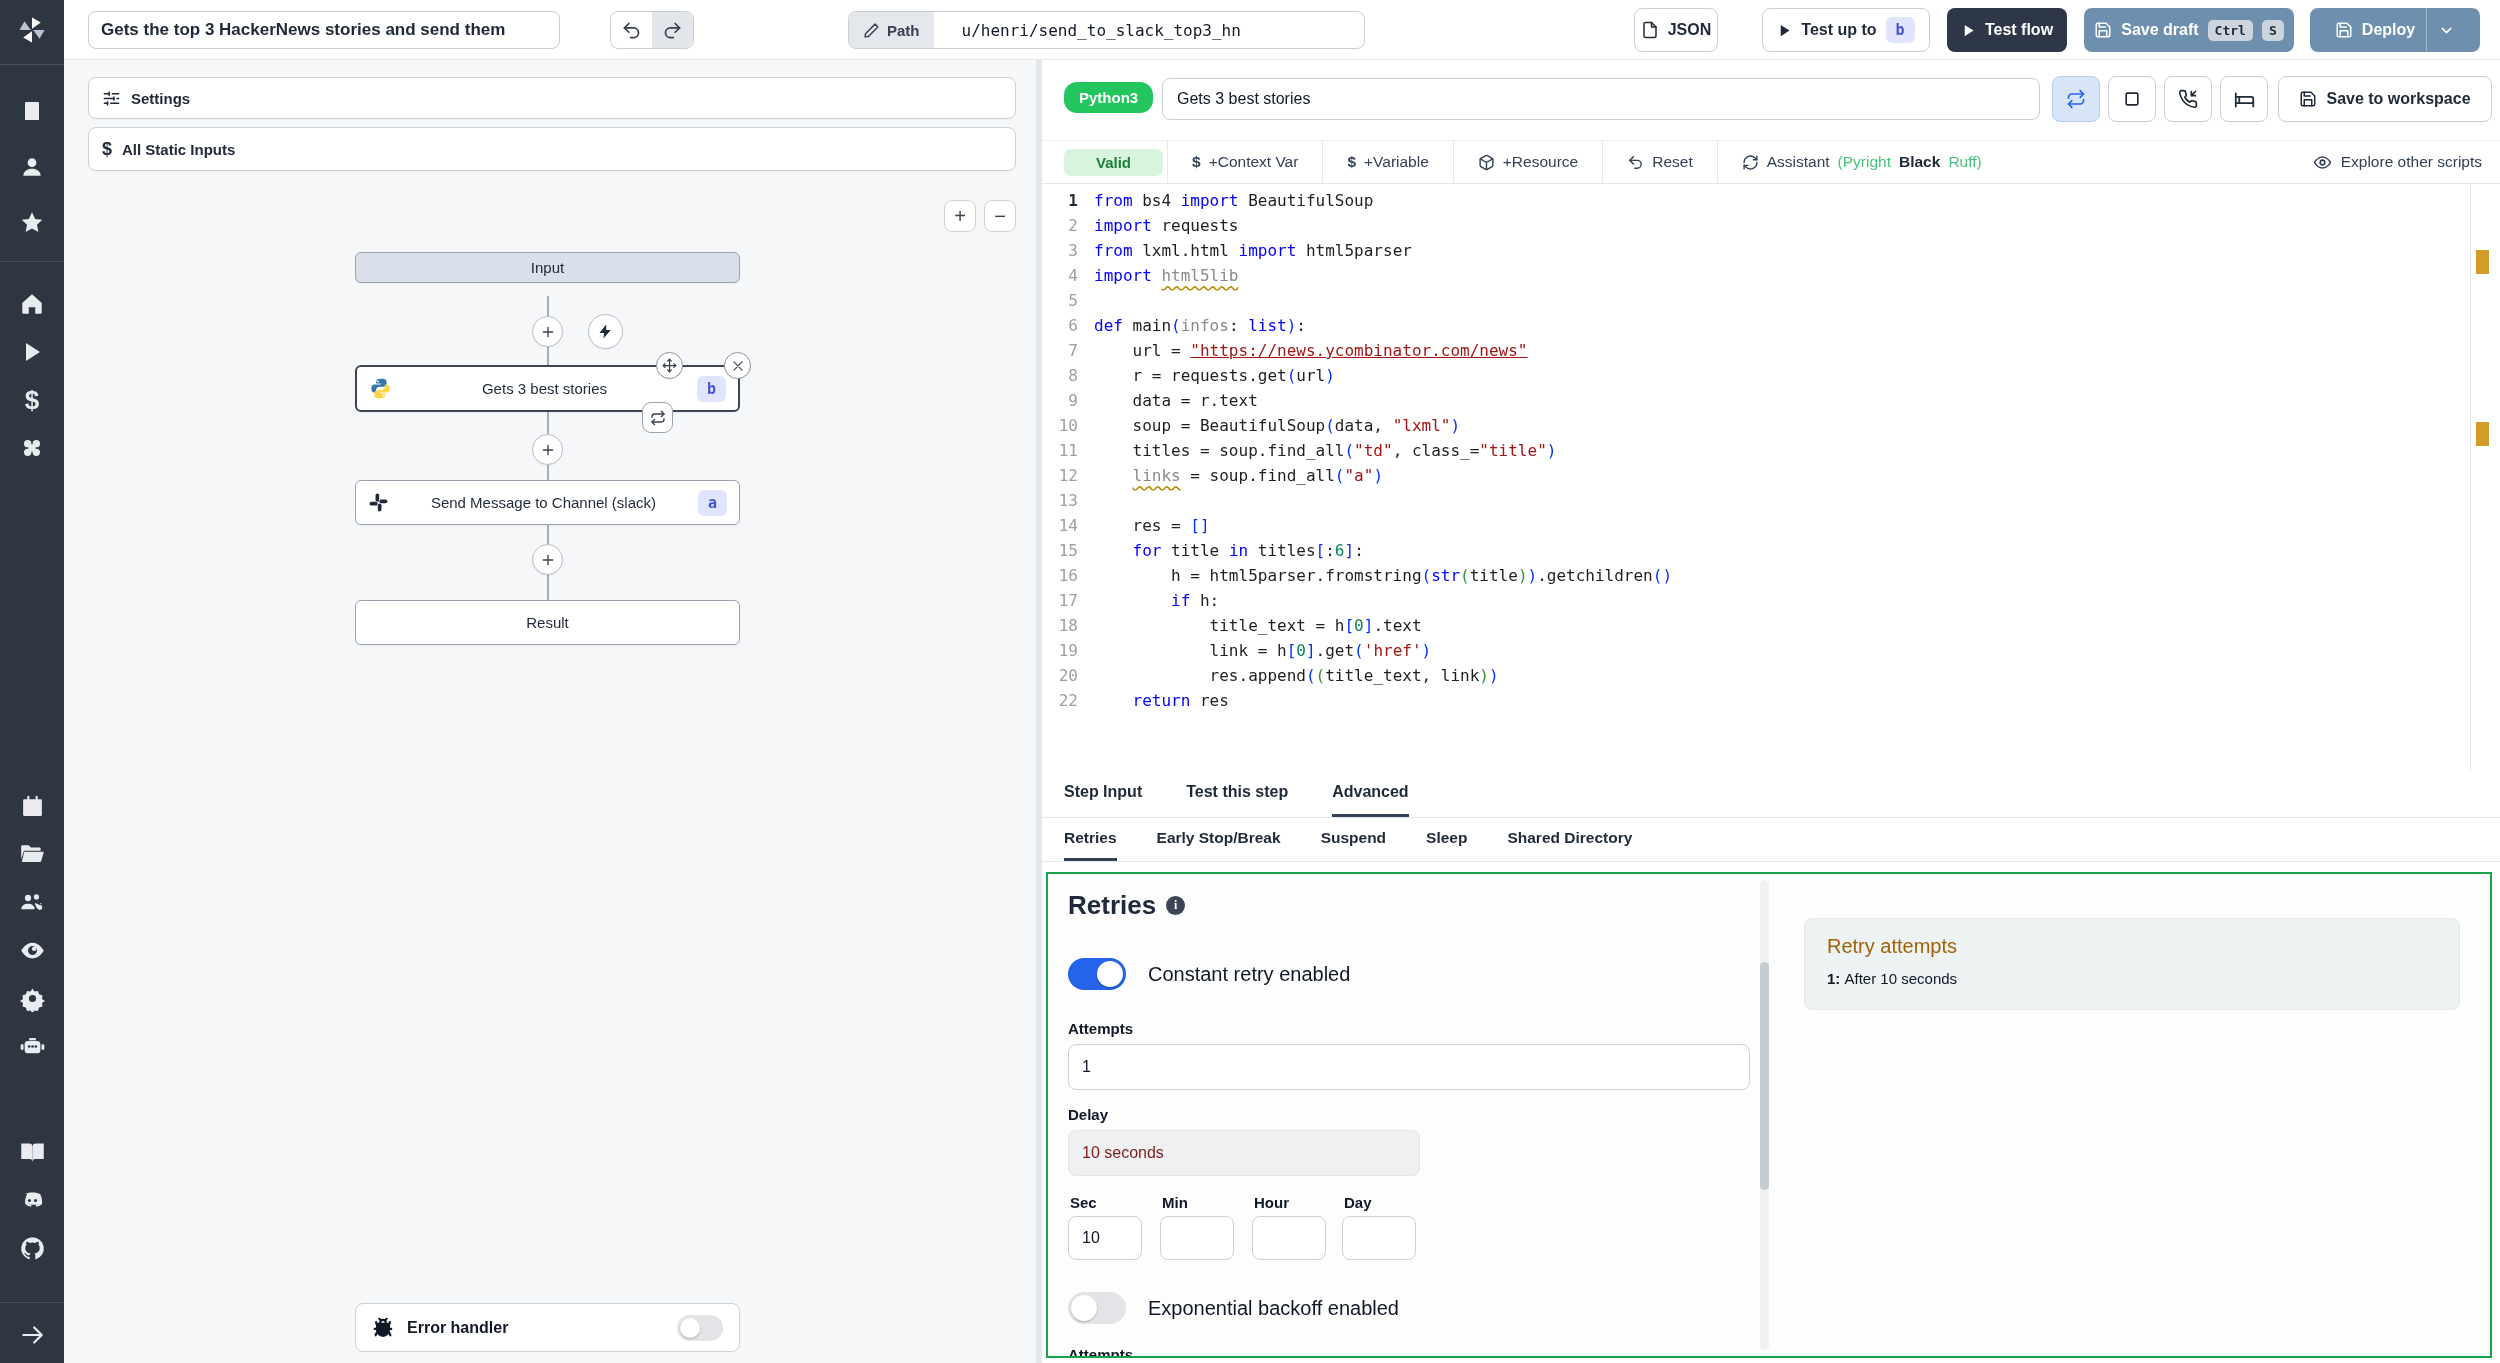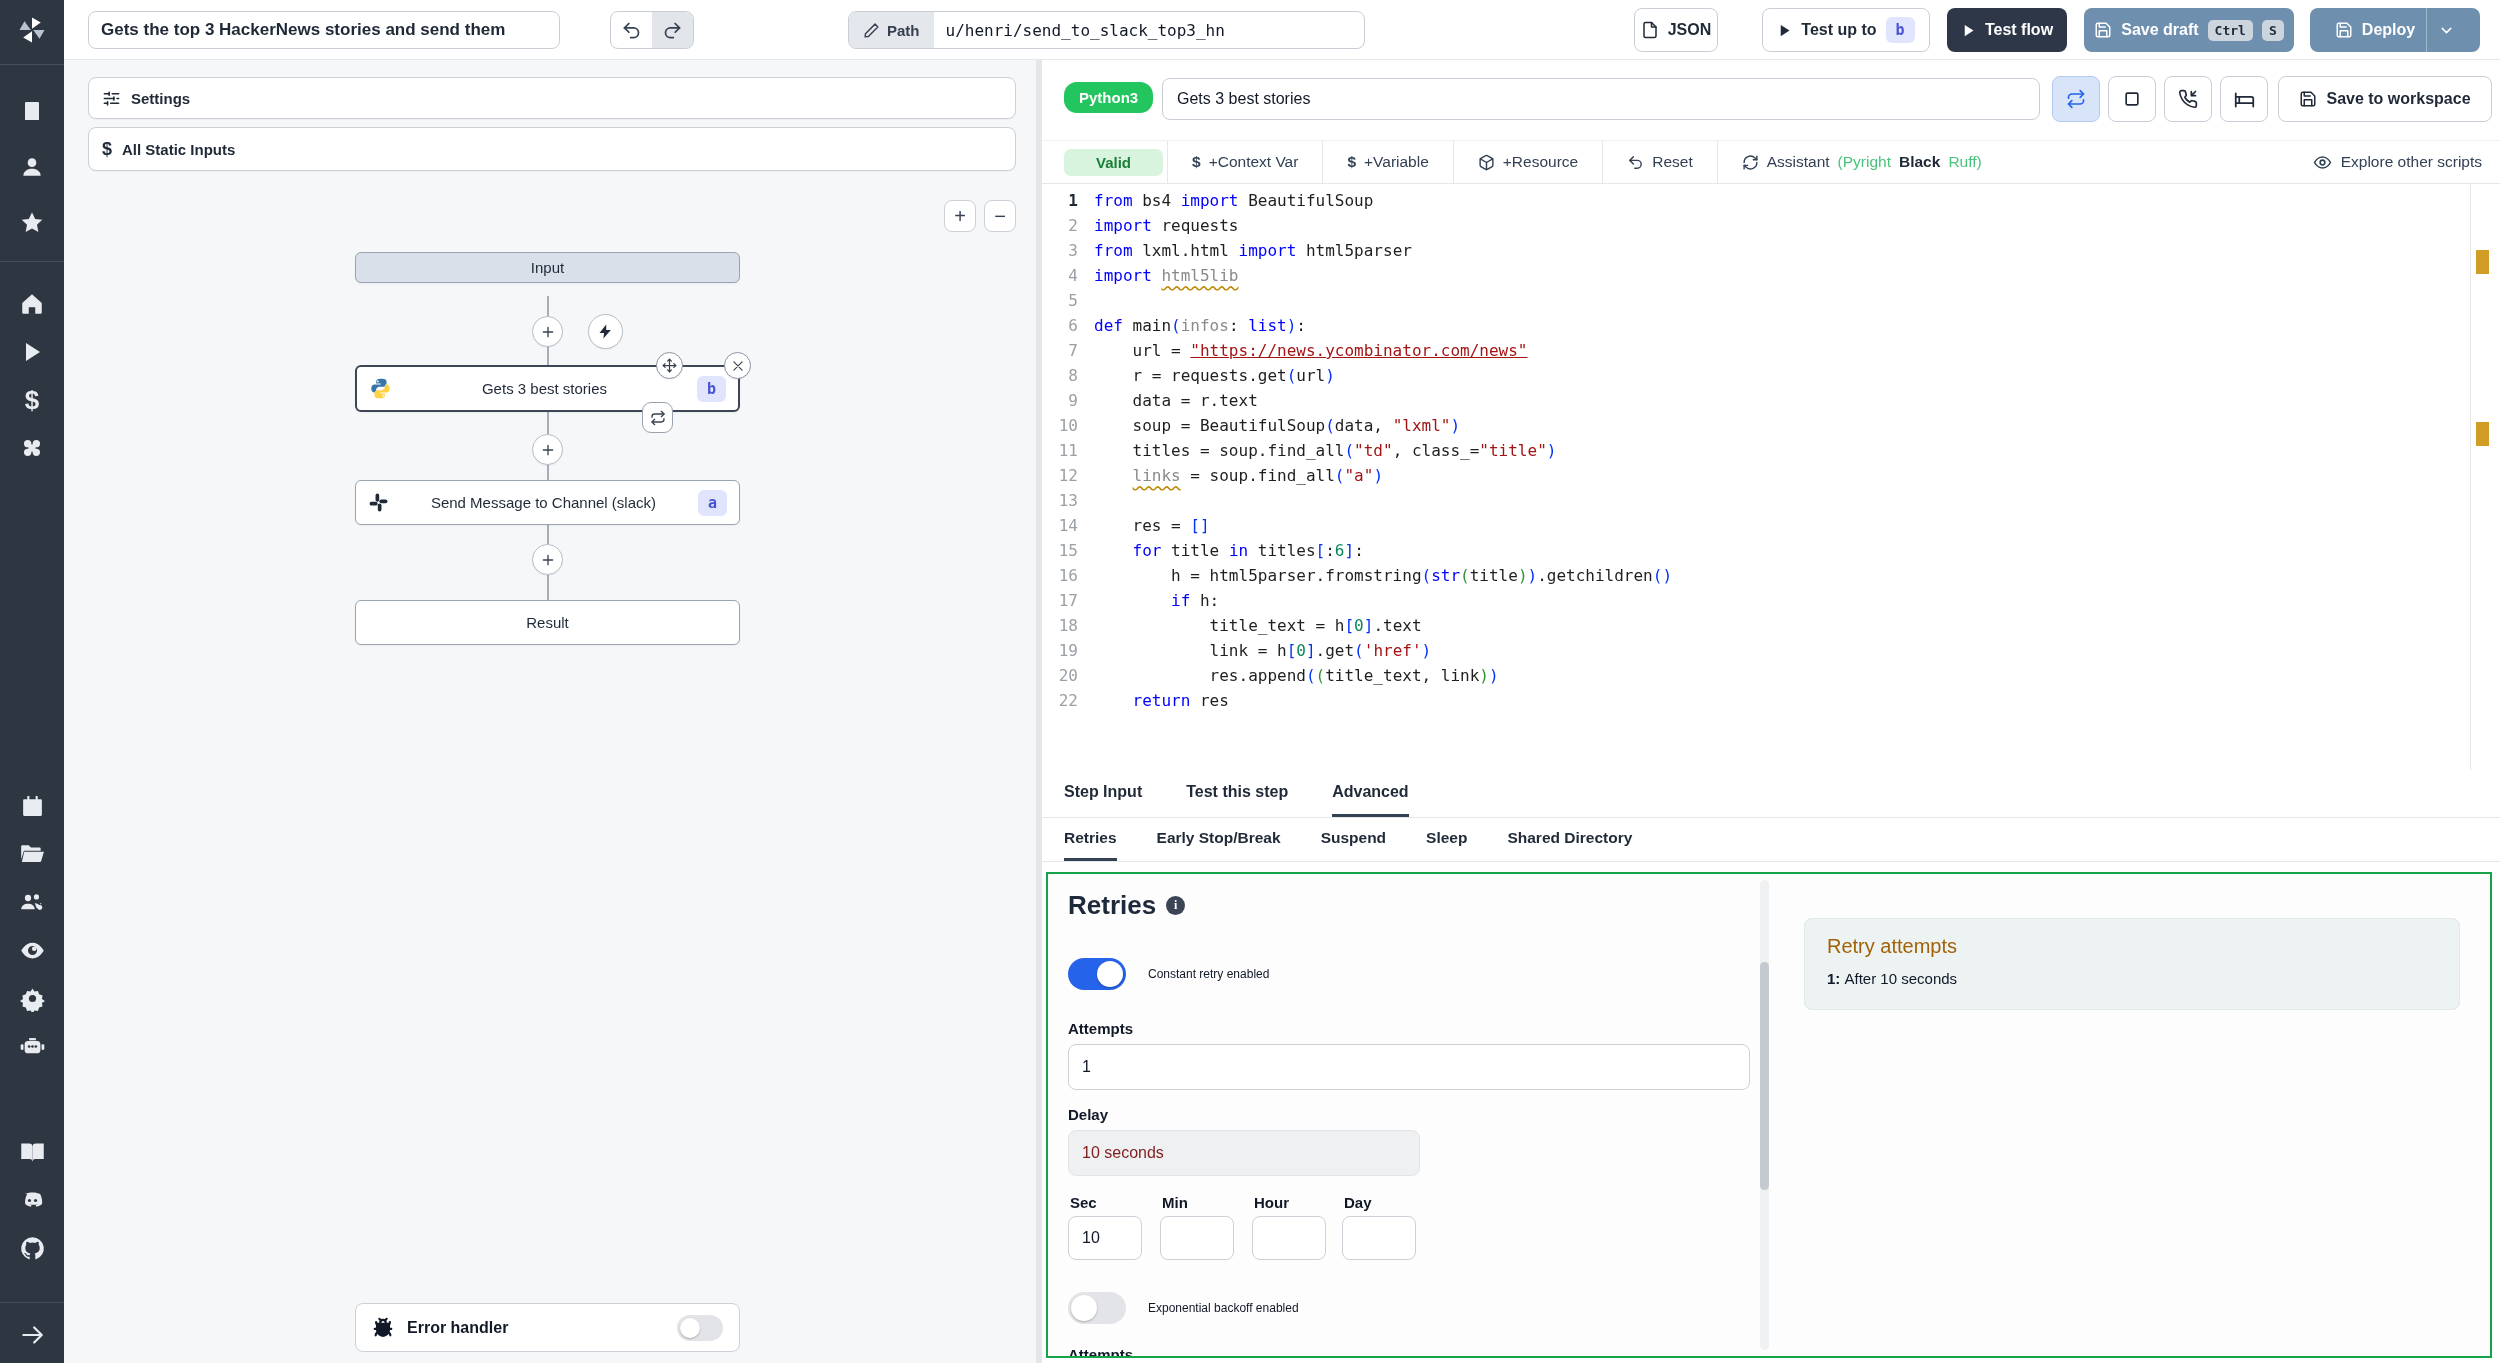--- a/index.html
+++ b/index.html
@@ -21,21 +21,21 @@
   
   .topbar { position:absolute; left:64px; top:0; width:2436px; height:60px; background:#fff; border-bottom:1px solid #e5e7eb; }
   .flow-title { position:absolute; left:24px; top:11px; width:472px; height:38px; border:1px solid #c9ced6; border-radius:8px;
     font-size:17px; font-weight:700; color:#1f2937; line-height:36px; padding:0 12px; white-space:nowrap; overflow:hidden; background:#fff; }
   .undo-group { position:absolute; left:546px; top:11px; width:84px; height:38px; border:1px solid #c9ced6; border-radius:8px;
     display:flex; overflow:hidden; background:#fff; }
   .undo-half { width:42px; display:flex; align-items:center; justify-content:center; color:#374151; cursor:pointer; }
   .undo-half.dim { background:#e2e5e9; }
   .path-group { position:absolute; left:784px; top:11px; height:38px; display:flex; border:1px solid #c9ced6; border-radius:8px; overflow:hidden; background:#fff; }
   .path-label { background:#e4e7eb; display:flex; align-items:center; gap:7px; padding:0 14px; font-size:15px; font-weight:700; color:#374151; }
-  .path-value { display:flex; align-items:center; padding:0 12px; font-family:"DejaVu Sans Mono", monospace; font-size:16px; color:#111827; min-width:430px; }
+  .path-value { display:flex; align-items:center; padding:0 28px; font-family:"DejaVu Sans Mono", monospace; font-size:16px; color:#111827; min-width:430px; }
   .tb-btn { position:absolute; top:8px; height:44px; border-radius:8px; display:flex; align-items:center; justify-content:center; gap:9px;
     font-size:16px; font-weight:700; cursor:pointer; }
   .tb-white { background:#fff; border:1px solid #c9ced6; color:#1f2937; }
   .tb-dark  { background:#2d3748; color:#fff; }
   .tb-steel { background:#6e8fae; color:#fff; }
   .kbd { background:#ccd5de; color:#1f2937; font-family:"DejaVu Sans Mono", monospace; font-size:13px; border-radius:5px; padding:3px 7px; font-weight:700; }
   .badge-key { background:#e0e5fd; color:#4753d2; font-family:"DejaVu Sans Mono", monospace; font-weight:700; font-size:15px;
     border-radius:6px; padding:4px 10px; }
   .deploy-sep { width:1px; align-self:stretch; background:rgba(255,255,255,.35); margin:0 2px; }
 
@@ -113,21 +113,21 @@
   .tabs-main { top:710px; height:48px; }
   .tabs-sub  { top:758px; height:44px; }
   .tabs-sub .tab { font-size:15.5px; margin-right:40px; }
 
   
   .retries-panel { position:absolute; left:4px; top:812px; width:1446px; height:486px; border:2px solid #16a34a; background:#fcfdfc; overflow:hidden; }
   .rt-title { position:absolute; left:20px; top:16px; font-size:26px; font-weight:700; color:#1e293b; display:flex; align-items:center; gap:10px; }
   .info-dot { width:19px; height:19px; border-radius:50%; background:#3c4555; color:#fff; font-size:12px; font-weight:700;
     display:flex; align-items:center; justify-content:center; font-family:"Liberation Serif", serif; }
   .rt-row { position:absolute; left:20px; display:flex; align-items:center; gap:22px; }
-  .rt-toggle-label { font-size:12px; color:#111827; }
+  .rt-toggle-label { font-size:20px; color:#111827; }
   .rt-label { position:absolute; left:20px; font-size:15px; font-weight:700; color:#111827; }
   .rt-input { position:absolute; border:1px solid #ccd1d8; border-radius:8px; background:#fff; font-size:16px; color:#111827;
     display:flex; align-items:center; padding:0 13px; }
   .rt-input.disabled { background:#eef0f1; border-color:#e2e5e8; color:#7f1d1d; }
   .rt-scroll { position:absolute; left:712px; top:6px; width:9px; height:470px; background:#f0f1f3; border-radius:5px; }
   .rt-thumb { position:absolute; left:0; top:82px; width:9px; height:228px; background:#c4cad0; border-radius:5px; }
   .rt-preview { position:absolute; left:756px; top:44px; width:656px; height:92px; background:#edf2f2; border:1px solid #e2e9e9; border-radius:8px; padding:16px 22px; }
   .rt-preview .pv-title { font-size:20px; font-weight:500; color:#a16207; }
   .rt-preview .pv-line { margin-top:12px; font-size:15px; color:#111827; }
   .rt-preview .pv-line b { font-weight:700; }

